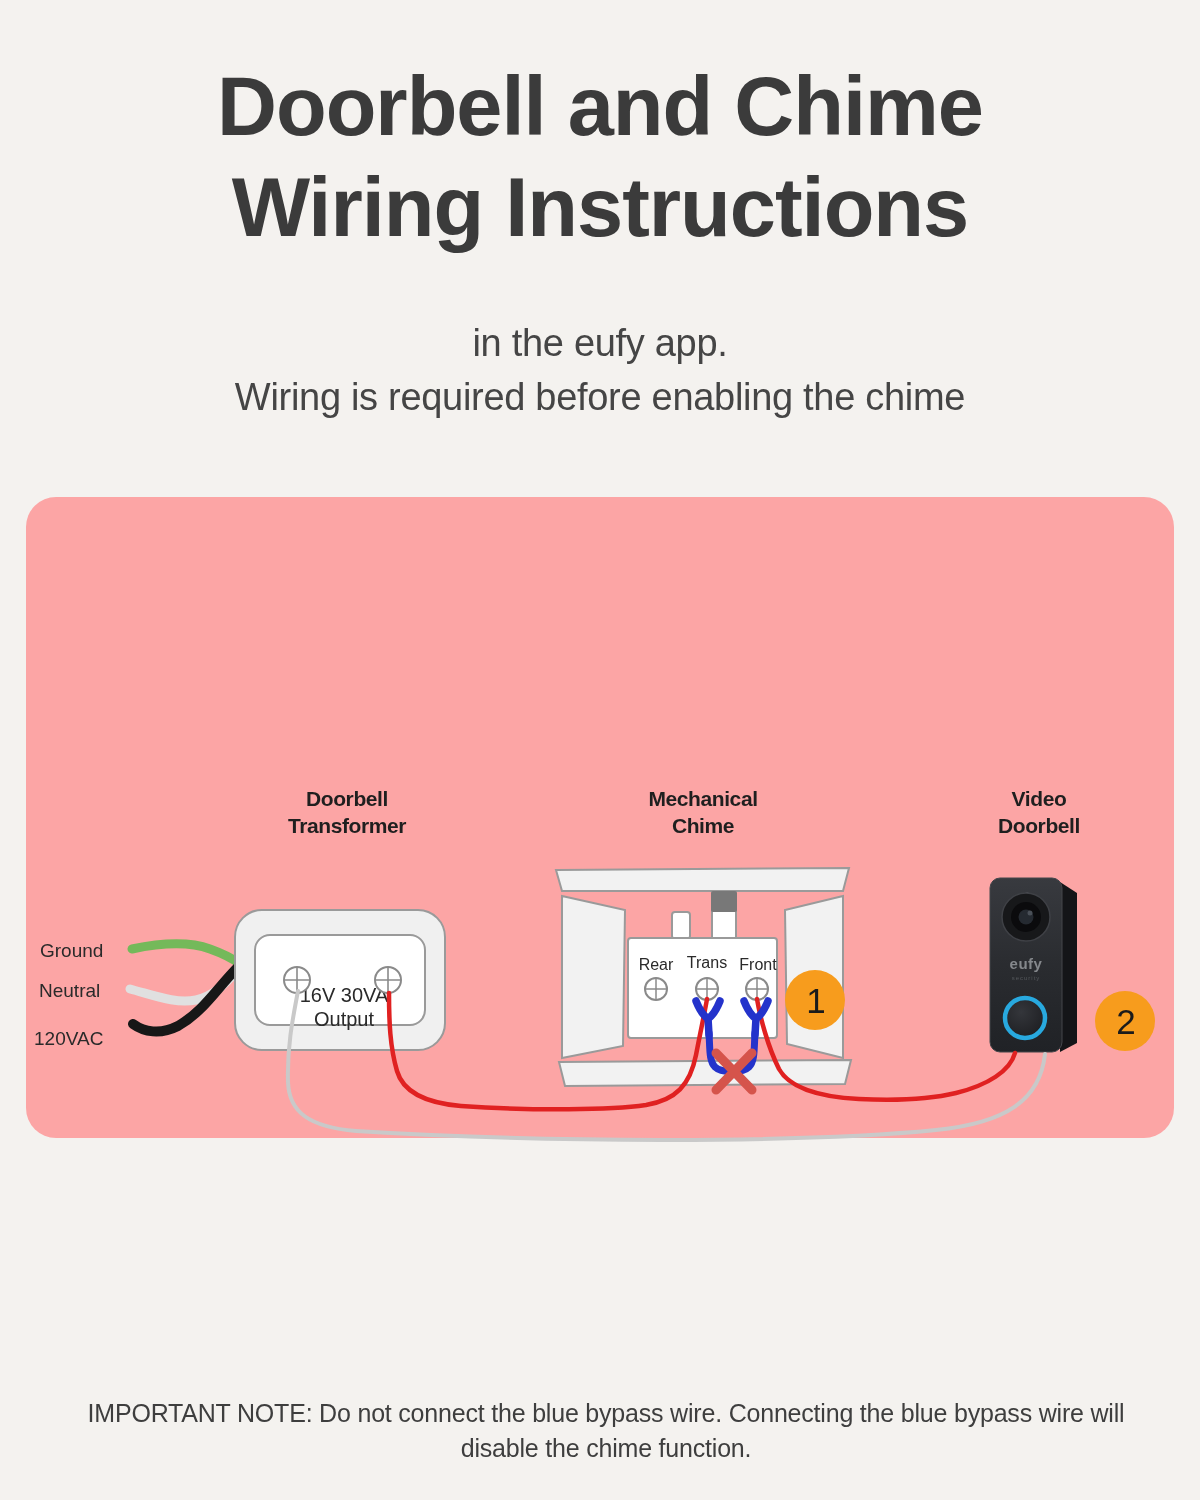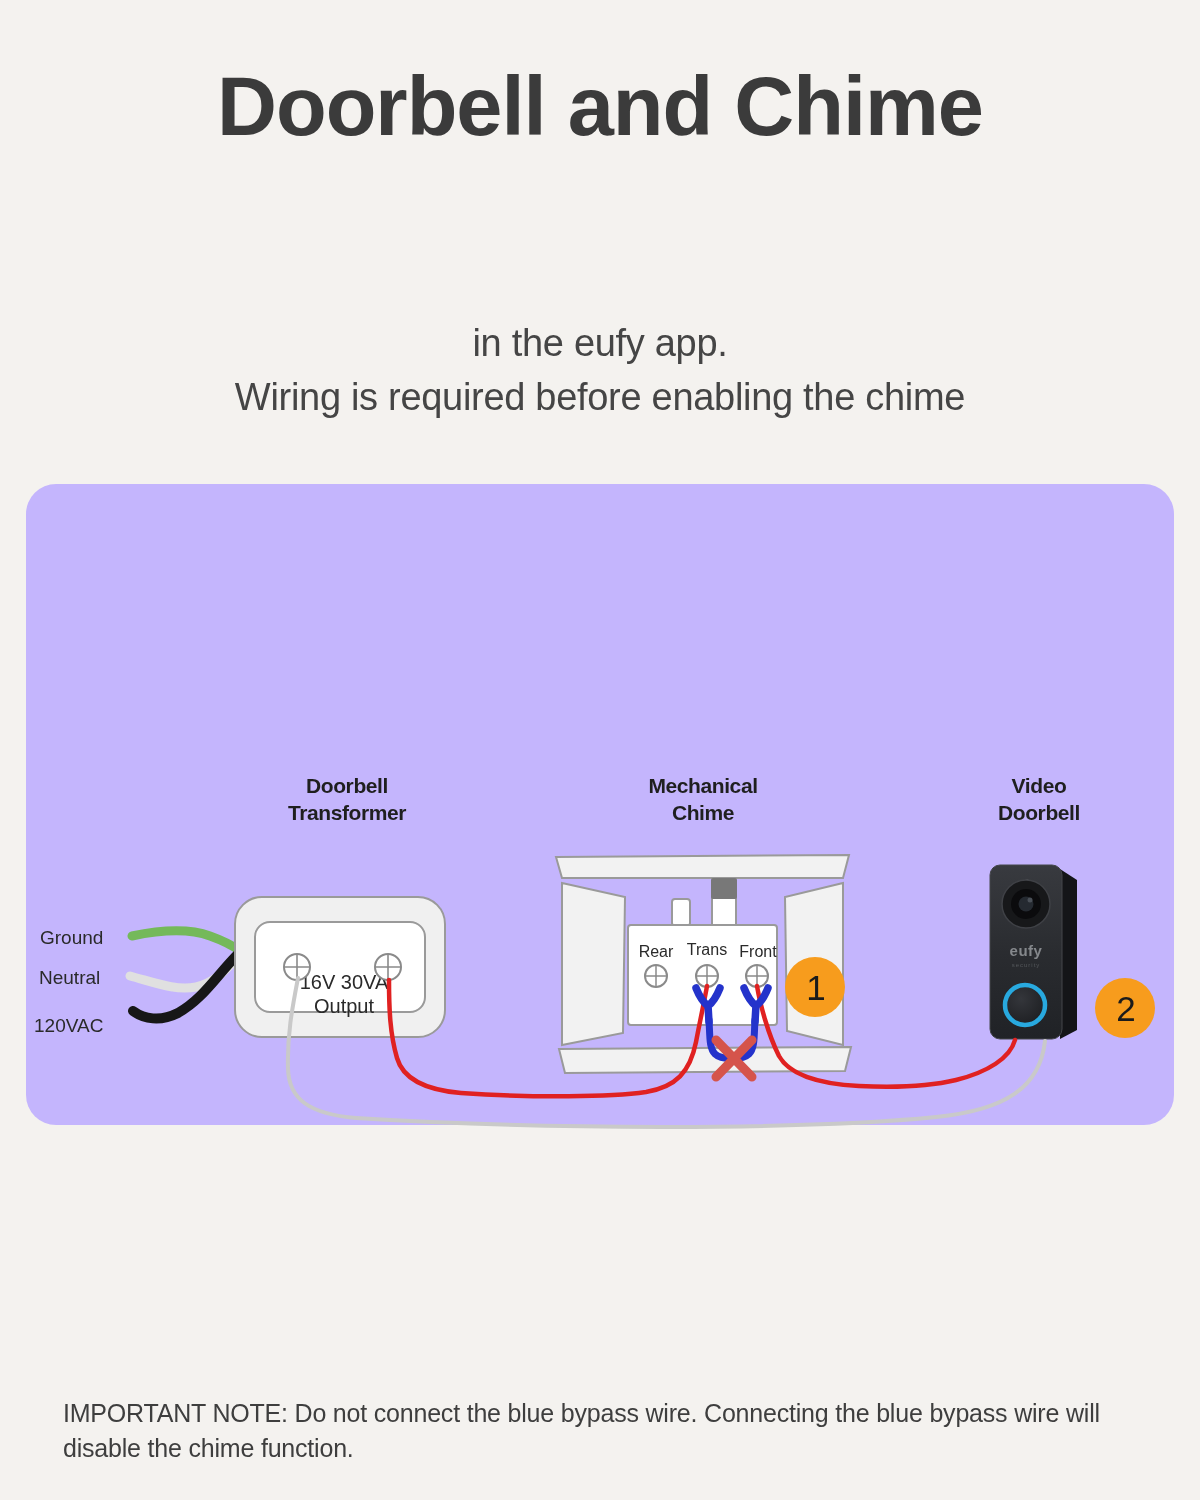--- a/index.html
+++ b/index.html
@@ -19,44 +19,45 @@
   }
   .title .line{display:block;}
   .subtitle{
     position:absolute;top:316px;left:0;right:0;margin:0;
     text-align:center;
     font-size:38px;line-height:54px;font-weight:400;color:#454545;
     letter-spacing:-0.3px;
   }
   .subtitle .line{display:block;}
   .card{
-    position:absolute;left:26px;top:484px;width:1148px;height:641px;
-    background:#c4b5fd;border-radius:30px;
+    position:absolute;left:26px;top:497px;width:1148px;height:641px;
+    background:#fca5a5;border-radius:30px;
   }
   .card svg{position:absolute;left:0;top:0;width:1148px;height:869px;display:block;}
   .note{
     position:absolute;left:63px;top:1396px;width:1086px;margin:0;
-    font-size:25px;line-height:35px;color:#3e3e3e;letter-spacing:-0.2px;
+    font-size:25px;line-height:35px;color:#3e3e3e;letter-spacing:-0.2px;text-align:center;
   }
   svg text{font-family:"Liberation Sans", sans-serif;fill:#1f1f1f;}
   .hdr{font-size:21px;font-weight:700;letter-spacing:-0.4px;text-anchor:middle;}
   .inlbl{font-size:19px;fill:#2a2a2a;}
   .xfmr-lbl{font-size:20px;text-anchor:middle;fill:#2a2a2a;}
   .termlbl{font-size:16px;text-anchor:middle;fill:#2a2a2a;}
   .stepnum{font-size:35px;text-anchor:middle;fill:#1b1b1b;}
   .brand{font-size:15px;font-weight:700;text-anchor:middle;fill:#85888c;letter-spacing:0.5px;}
   .brandsub{font-size:6px;text-anchor:middle;fill:#55585c;letter-spacing:1px;}
 </style>
 </head>
 <body>
 
 <div class="page">
 
   <h1 class="title">
     <span class="line">Doorbell and Chime</span>
+    <span class="line">Wiring Instructions</span>
   </h1>
 
   <p class="subtitle">
     <span class="line">in the eufy app.</span>
     <span class="line">Wiring is required before enabling the chime</span>
   </p>
 
   <div class="card">
     <svg viewBox="0 0 1148 869">
       <defs>

